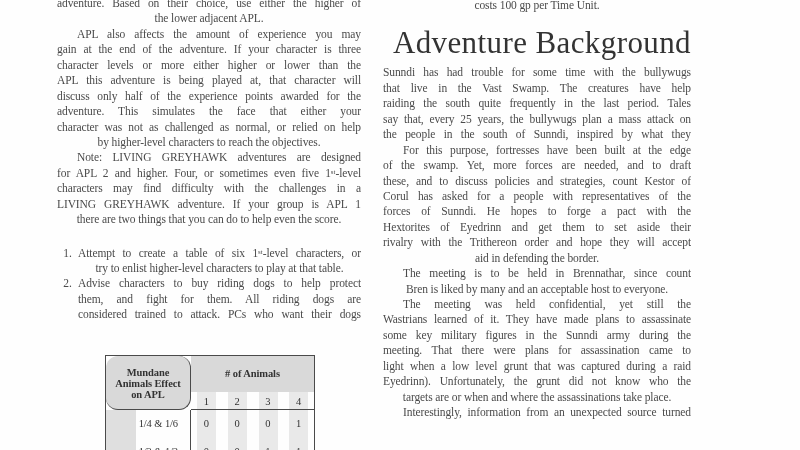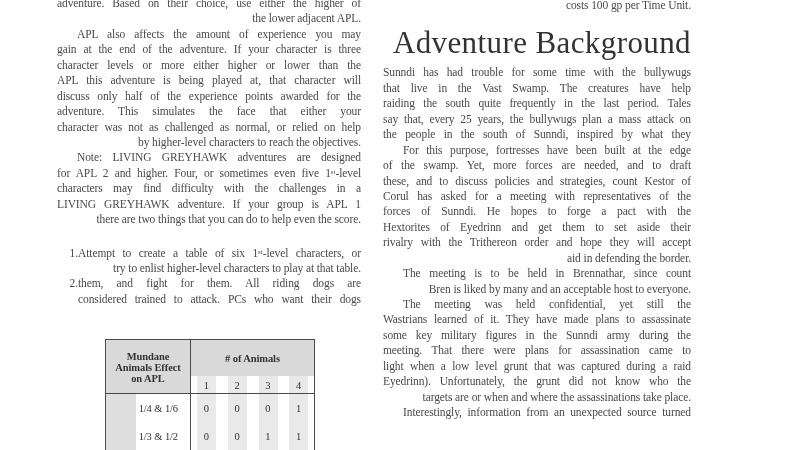--- a/index.html
+++ b/index.html
@@ -7,21 +7,21 @@
     width:800px;height:450px;overflow:hidden;position:relative;
     background:var(--page-bg,#fefefe);
     font-family:"Liberation Serif","DejaVu Serif",serif;
     color:var(--text,#4a4a4a);
   }
   .col{position:absolute;font-size:11.5px;letter-spacing:-0.1px;}
   #left-col{left:57px;top:-3px;width:304px;}
   #right-col{left:383px;top:-1px;width:308px;}
   .line{height:15.45px;overflow:hidden;white-space:normal;}
   .jline{text-align:justify;text-align-last:justify;}
-  .lline{text-align:right;}
+  .lline{text-align:center;}
   .indent{padding-left:20px;}
   sup{font-size:0.6em;vertical-align:0.4em;letter-spacing:0;}
   
   .adv-heading{
     display:block;font-size:31px;line-height:26px;margin:16px 0 10px 0;
     text-align:right;letter-spacing:0.4px;color:var(--heading-text,#333);
     font-weight:normal;
   }
   
   .nlist{margin-top:18px;}
@@ -36,21 +36,21 @@
     border:1.3px solid var(--table-border,#4a4a4a);
     font-size:10.5px;color:#333;box-sizing:border-box;
   }
   .anim-table .cell{box-sizing:border-box;}
   .label-head{
     grid-row:1/3;grid-column:1;
     background:var(--table-header-bg,#d9d9d9);
     border-right:1.6px solid var(--table-border,#4a4a4a);
     border-bottom:1.6px solid var(--table-border,#4a4a4a);
     display:flex;flex-direction:column;justify-content:center;align-items:center;
-    font-weight:600;text-align:center;line-height:11px;padding-top:2px;
+    font-weight:600;text-align:center;line-height:11px;padding-top:2px;border-radius:12px;
   }
   .span-head{
     grid-column:2/6;grid-row:1;
     background:var(--table-header-bg,#d9d9d9);
     display:flex;align-items:center;justify-content:center;
     font-weight:600;
   }
   .num-head{
     grid-row:2;display:flex;align-items:flex-end;justify-content:center;
     padding-bottom:2px;border-bottom:1.6px solid var(--table-border,#4a4a4a);
@@ -91,20 +91,21 @@
       <div class="nitem">
         <div class="num line lline">1.</div>
         <div class="ltxt">
           <div class="line jline">Attempt to create a table of six 1<sup>st</sup>-level characters, or</div>
           <div class="line lline">try to enlist higher-level characters to play at that table.</div>
         </div>
       </div>
       <div class="nitem">
         <div class="num line lline">2.</div>
         <div class="ltxt">
+          <div class="line jline">Advise characters to buy riding dogs to help protect</div>
           <div class="line jline">them, and fight for them. All riding dogs are</div>
           <div class="line jline">considered trained to attack. PCs who want their dogs</div>
         </div>
       </div>
     </div>
   <div class="anim-table" id="anim-table">
       <div class="cell label-head">
         <div>Mundane</div>
         <div>Animals Effect</div>
         <div>on APL</div>
@@ -132,21 +133,21 @@
   <h1 class="adv-heading">Adventure Background</h1>
   <div id="right-paras">
       <div class="line jline">Sunndi has had trouble for some time with the bullywugs</div>
       <div class="line jline">that live in the Vast Swamp. The creatures have help</div>
       <div class="line jline">raiding the south quite frequently in the last period. Tales</div>
       <div class="line jline">say that, every 25 years, the bullywugs plan a mass attack on</div>
       <div class="line jline">the people in the south of Sunndi, inspired by what they</div>
       <div class="line jline indent">For this purpose, fortresses have been built at the edge</div>
       <div class="line jline">of the swamp. Yet, more forces are needed, and to draft</div>
       <div class="line jline">these, and to discuss policies and strategies, count Kestor of</div>
-      <div class="line jline">Corul has asked for a meeting with representatives of the</div>
+      <div class="line jline">Corul has asked for a people with representatives of the</div>
       <div class="line jline">forces of Sunndi. He hopes to forge a pact with the</div>
       <div class="line jline">Hextorites of Eyedrinn and get them to set aside their</div>
       <div class="line jline">rivalry with the Trithereon order and hope they will accept</div>
       <div class="line lline">aid in defending the border.</div>
       <div class="line jline indent">The meeting is to be held in Brennathar, since count</div>
       <div class="line lline">Bren is liked by many and an acceptable host to everyone.</div>
       <div class="line jline indent">The meeting was held confidential, yet still the</div>
       <div class="line jline">Wastrians learned of it. They have made plans to assassinate</div>
       <div class="line jline">some key military figures in the Sunndi army during the</div>
       <div class="line jline">meeting. That there were plans for assassination came to</div>

